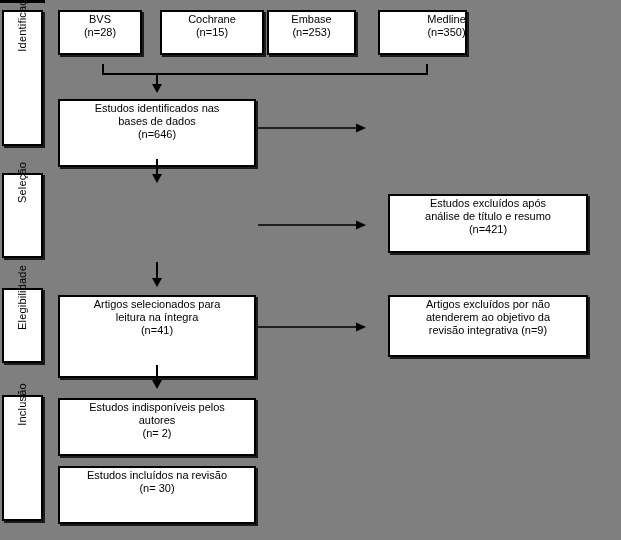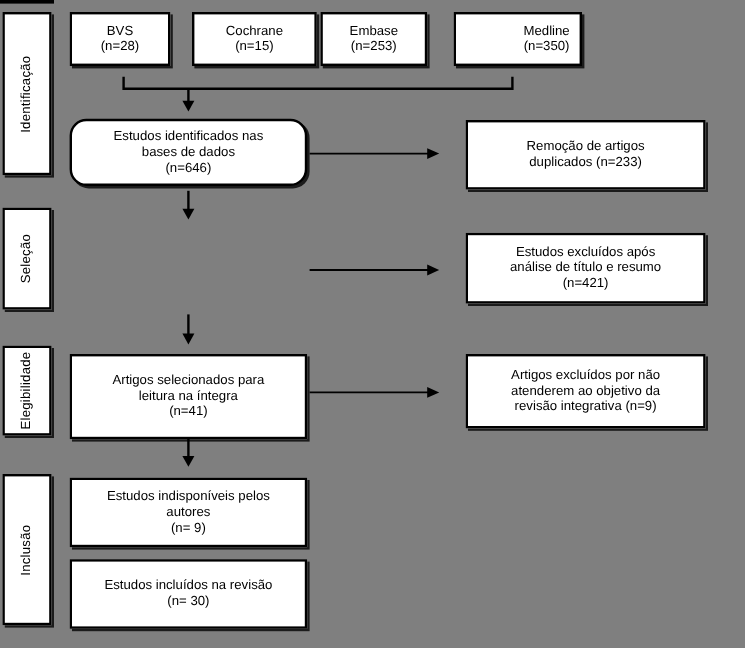--- a/index.html
+++ b/index.html
@@ -15,21 +15,21 @@
   }
   .top-strip{
     position:absolute;left:0;top:0;width:45px;height:3px;background:#000;
   }
   .box{
     position:absolute;
     background:#fff;
     border:2px solid #000;
     box-shadow:2px 2px 0 #1b1b1b;
     box-sizing:border-box;
-    display:flex;align-items:center;justify-content:center;
+    display:flex;align-items:flex-start;justify-content:center;
     text-align:center;
     color:#000;
   }
   .box-text{
     white-space:pre-line;
     font-size:11px;
     line-height:13px;
     padding:1px 2px;
   }
   .stage .box-text{
@@ -42,26 +42,26 @@
   .stage{left:2px;width:41px;}
   #stage-identificacao{top:10px;height:136px;}
   #stage-selecao{top:173px;height:85px;}
   #stage-elegibilidade{top:288px;height:75px;}
   #stage-inclusao{top:395px;height:126px;}
   
   .source{top:10px;height:45px;}
   #src-bvs{left:58px;width:84px;}
   #src-cochrane{left:160px;width:104px;}
   #src-embase{left:267px;width:89px;}
-  #src-medline{left:378px;width:107px;padding-left:48px;}
+  #src-medline{left:378px;width:89px;padding-left:48px;}
   
   .flowbox{left:58px;width:198px;}
-  #box-identified{top:99px;height:56px;border-radius:14px;}
+  #box-identified{top:99px;height:68px;}
   #box-screened{top:192px;height:66px;}
-  #box-fulltext{top:295px;height:71px;}
+  #box-fulltext{top:295px;height:83px;}
   #box-unavailable{top:398px;height:58px;}
   #box-included{top:466px;height:58px;}
   
   .exclbox{left:388px;width:200px;}
   #box-duplicates{top:100px;height:58px;}
   #box-excl-screening{top:194px;height:59px;}
   #box-excl-fulltext{top:295px;height:62px;}
   svg.connectors{
     position:absolute;left:0;top:0;
     pointer-events:none;
@@ -106,31 +106,27 @@
 (n=646)</div>
   </div>
   <div class="box flowbox" id="box-fulltext">
     <div class="box-text">Artigos selecionados para
 leitura na íntegra
 (n=41)</div>
   </div>
   <div class="box flowbox" id="box-unavailable">
     <div class="box-text">Estudos indisponíveis pelos
 autores
-(n= 9)</div>
+(n= 2)</div>
   </div>
   <div class="box flowbox" id="box-included">
     <div class="box-text">Estudos incluídos na revisão
 (n= 30)</div>
   </div>
 
-  <div class="box exclbox" id="box-duplicates">
-    <div class="box-text">Remoção de artigos
-duplicados (n=233)</div>
-  </div>
   <div class="box exclbox" id="box-excl-screening">
     <div class="box-text">Estudos excluídos após
 análise de título e resumo
 (n=421)</div>
   </div>
   <div class="box exclbox" id="box-excl-fulltext">
     <div class="box-text">Artigos excluídos por não
 atenderem ao objetivo da
 revisão integrativa (n=9)</div>
   </div>

